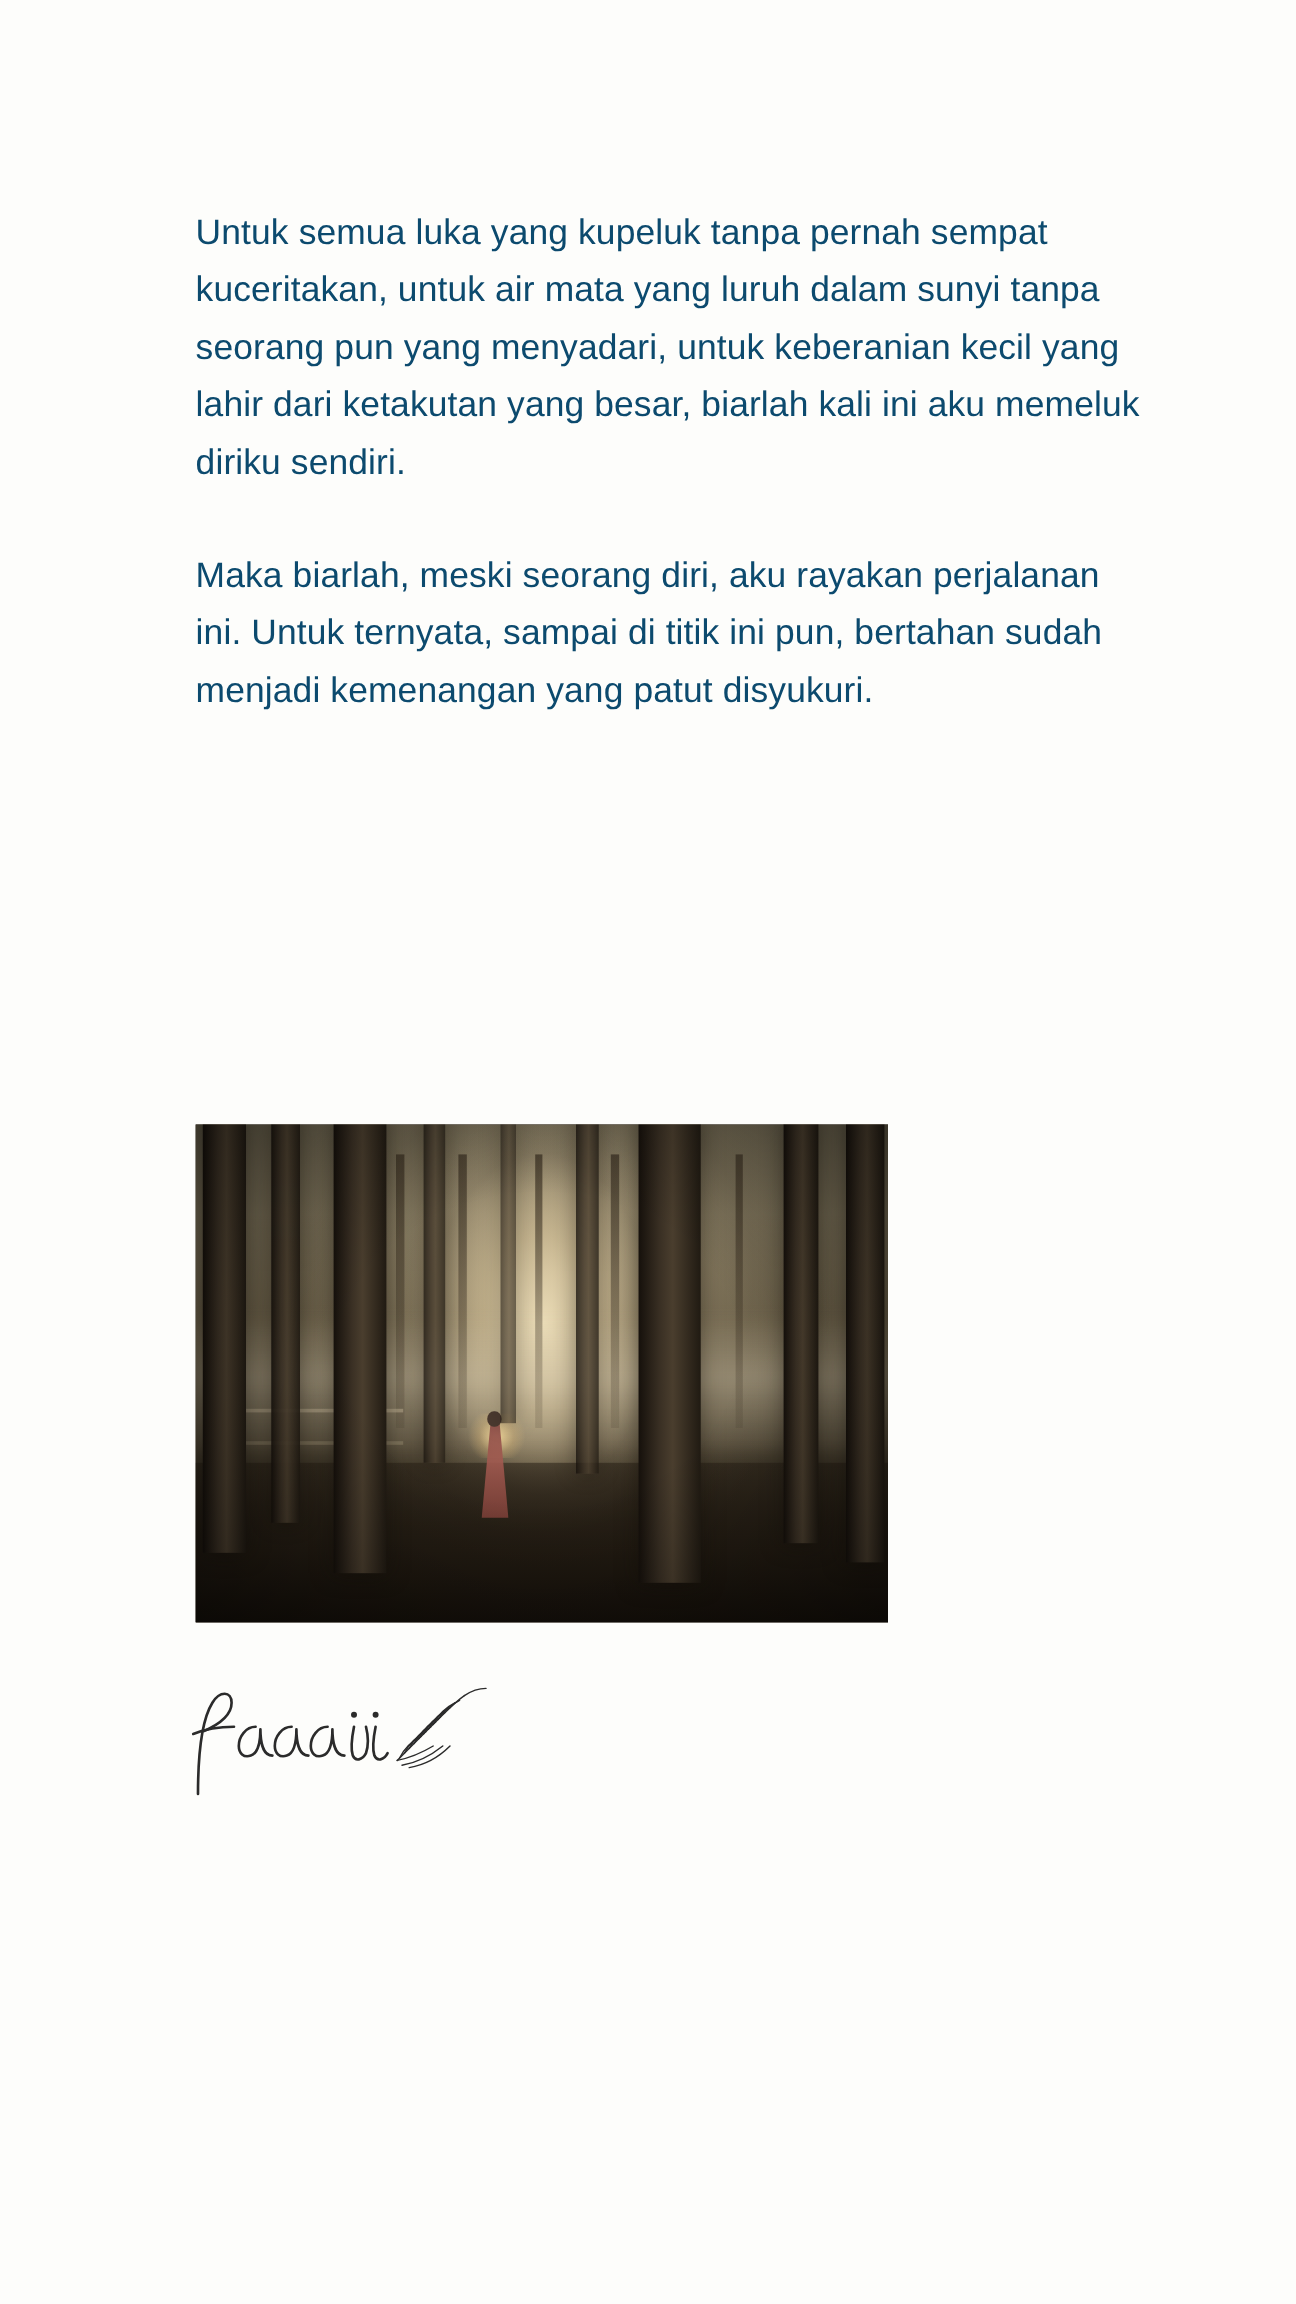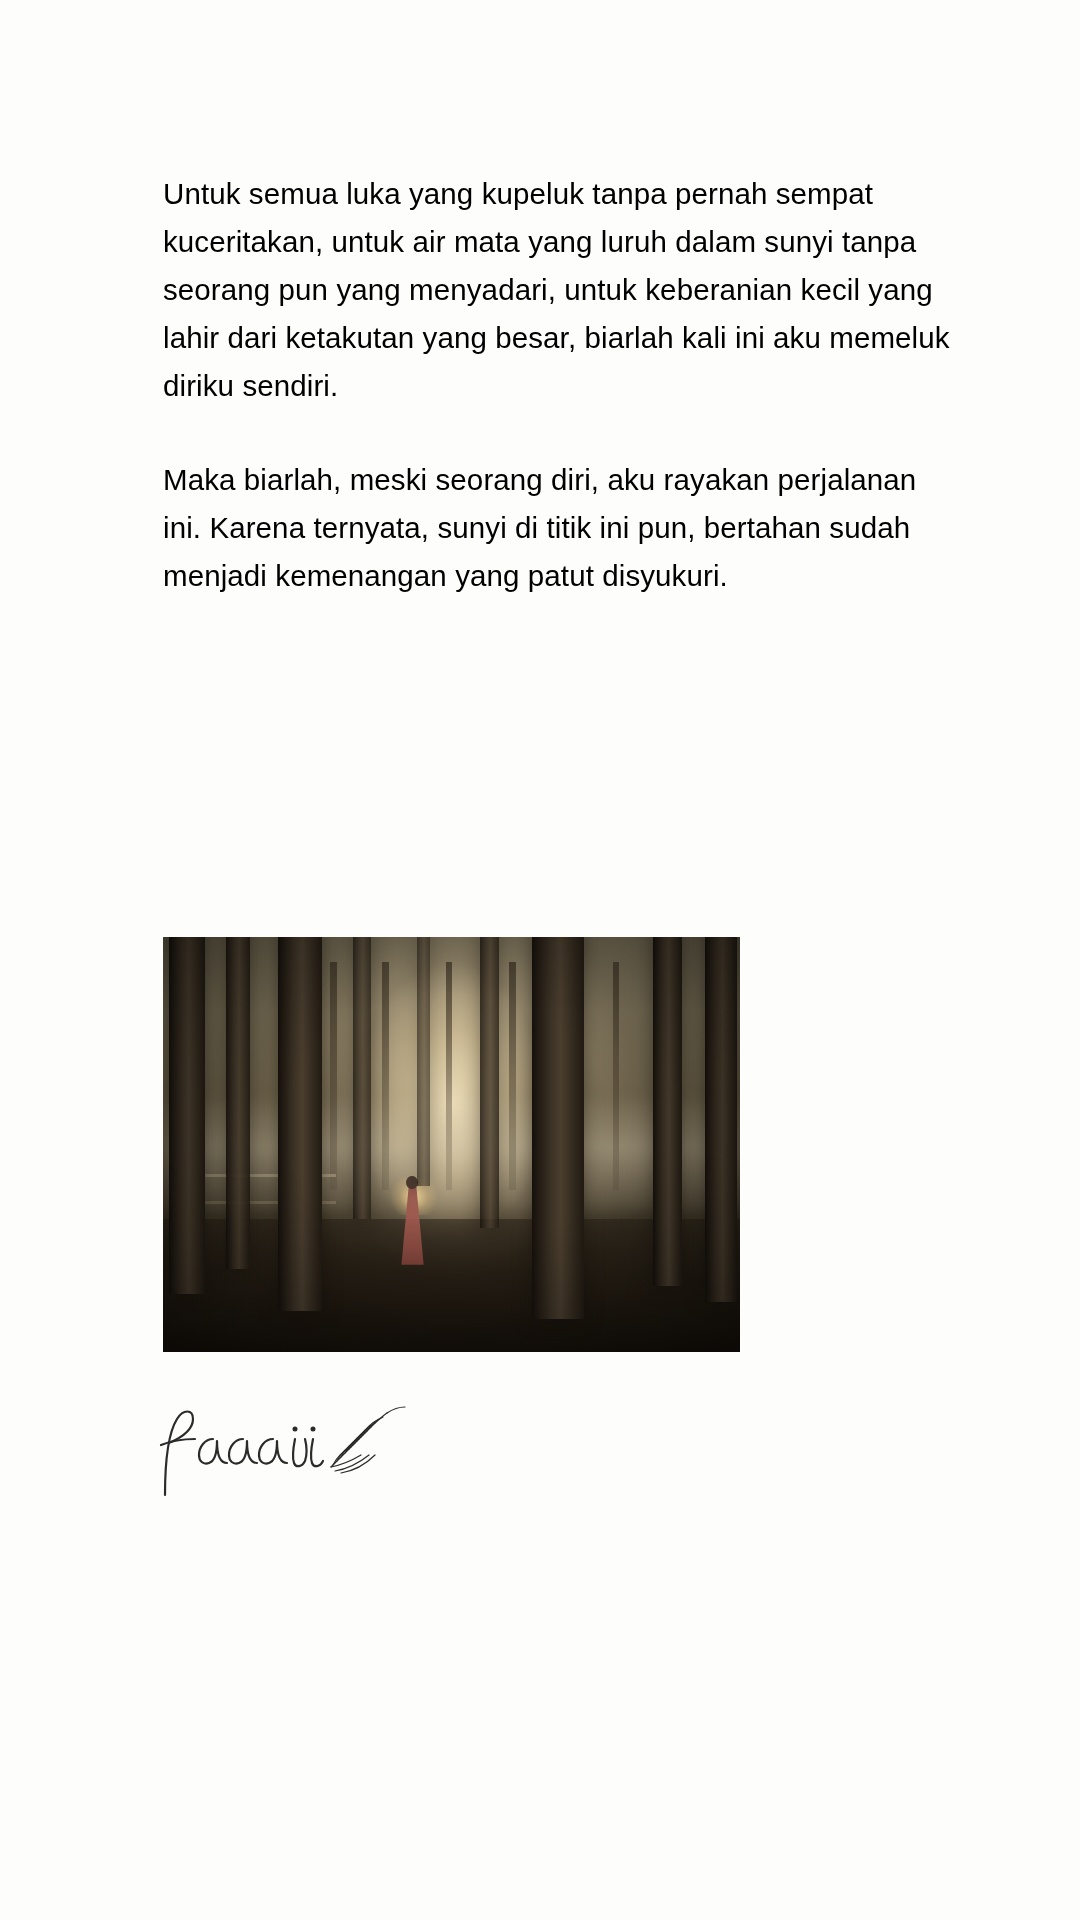--- a/index.html
+++ b/index.html
@@ -21,21 +21,21 @@
   }
   .content {
     position: absolute;
     left: 163px;
     top: 170px;
     width: 790px;
   }
   .para {
     font-size: 29.5px;
     line-height: 48px;
-    color: #000000;
+    color: #0c4a6e;
     letter-spacing: 0.1px;
     margin: 0 0 46px 0;
     font-weight: 400;
   }
   .para.italic {
     font-style: italic;
     letter-spacing: 0.05px;
   }
   .photo {
     position: absolute;
@@ -148,21 +148,21 @@
   }
   .signature svg { display: block; }
 </style>
 </head>
 <body>
 
 <div class="page">
 
   <div class="content">
     <p class="para">Untuk semua luka yang kupeluk tanpa pernah sempat kuceritakan, untuk air mata yang luruh dalam sunyi tanpa seorang pun yang menyadari, untuk keberanian kecil yang lahir dari ketakutan yang besar, biarlah kali ini aku memeluk diriku sendiri.</p>
-    <p class="para">Maka biarlah, meski seorang diri, aku rayakan perjalanan ini. Karena ternyata, sunyi di titik ini pun, bertahan sudah menjadi kemenangan yang patut disyukuri.</p>
+    <p class="para">Maka biarlah, meski seorang diri, aku rayakan perjalanan ini. Untuk ternyata, sampai di titik ini pun, bertahan sudah menjadi kemenangan yang patut disyukuri.</p>
   </div>
 
   <div class="photo">
     <div class="photo-inner">
       <div class="fog"></div>
       <div class="thin th1"></div>
       <div class="thin th2"></div>
       <div class="thin th3"></div>
       <div class="thin th4"></div>
       <div class="thin th5"></div>

